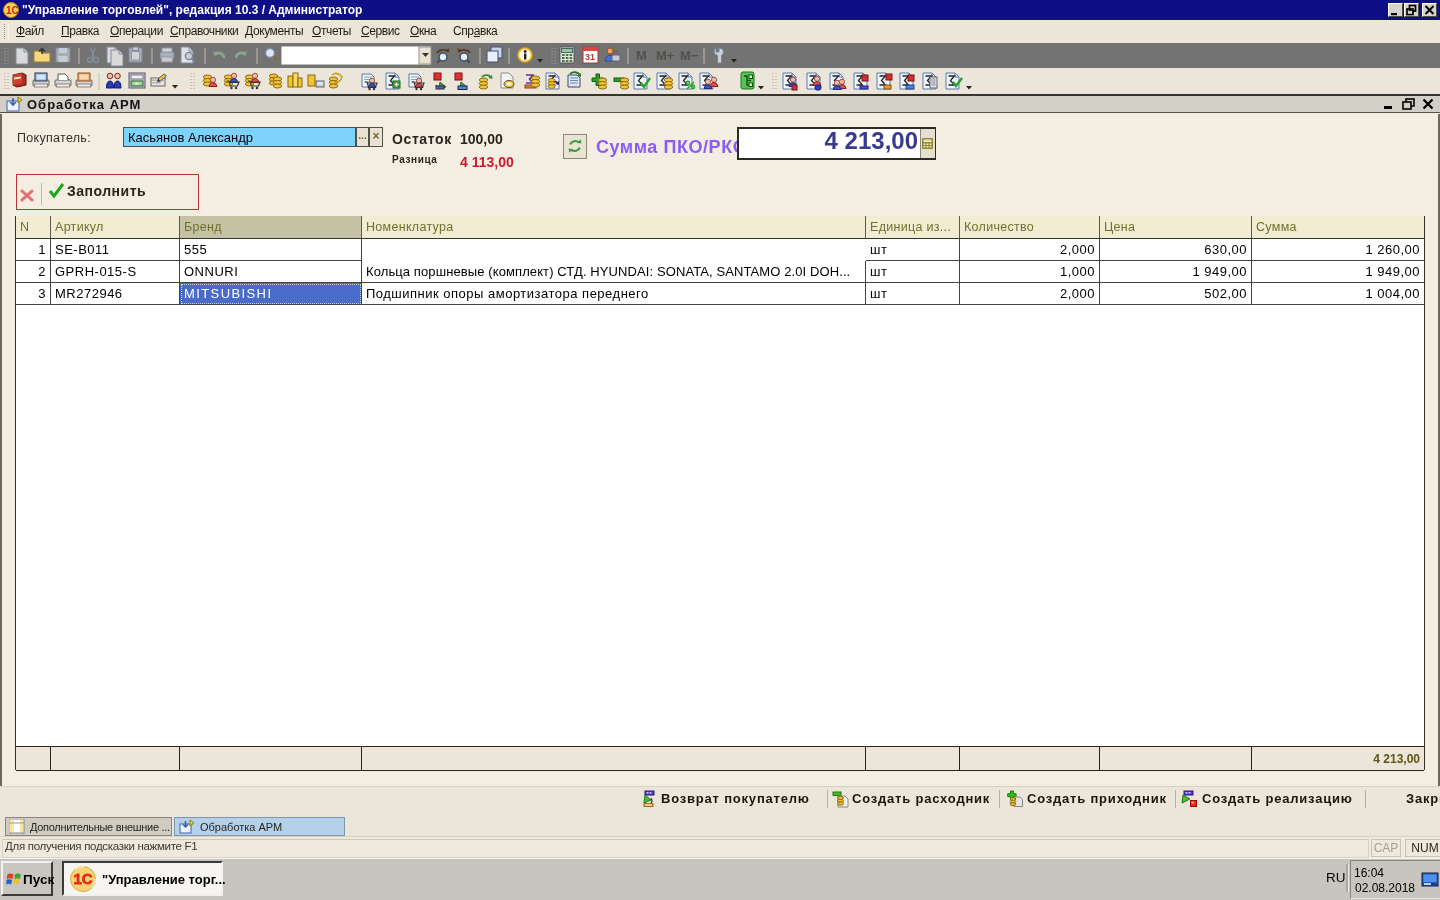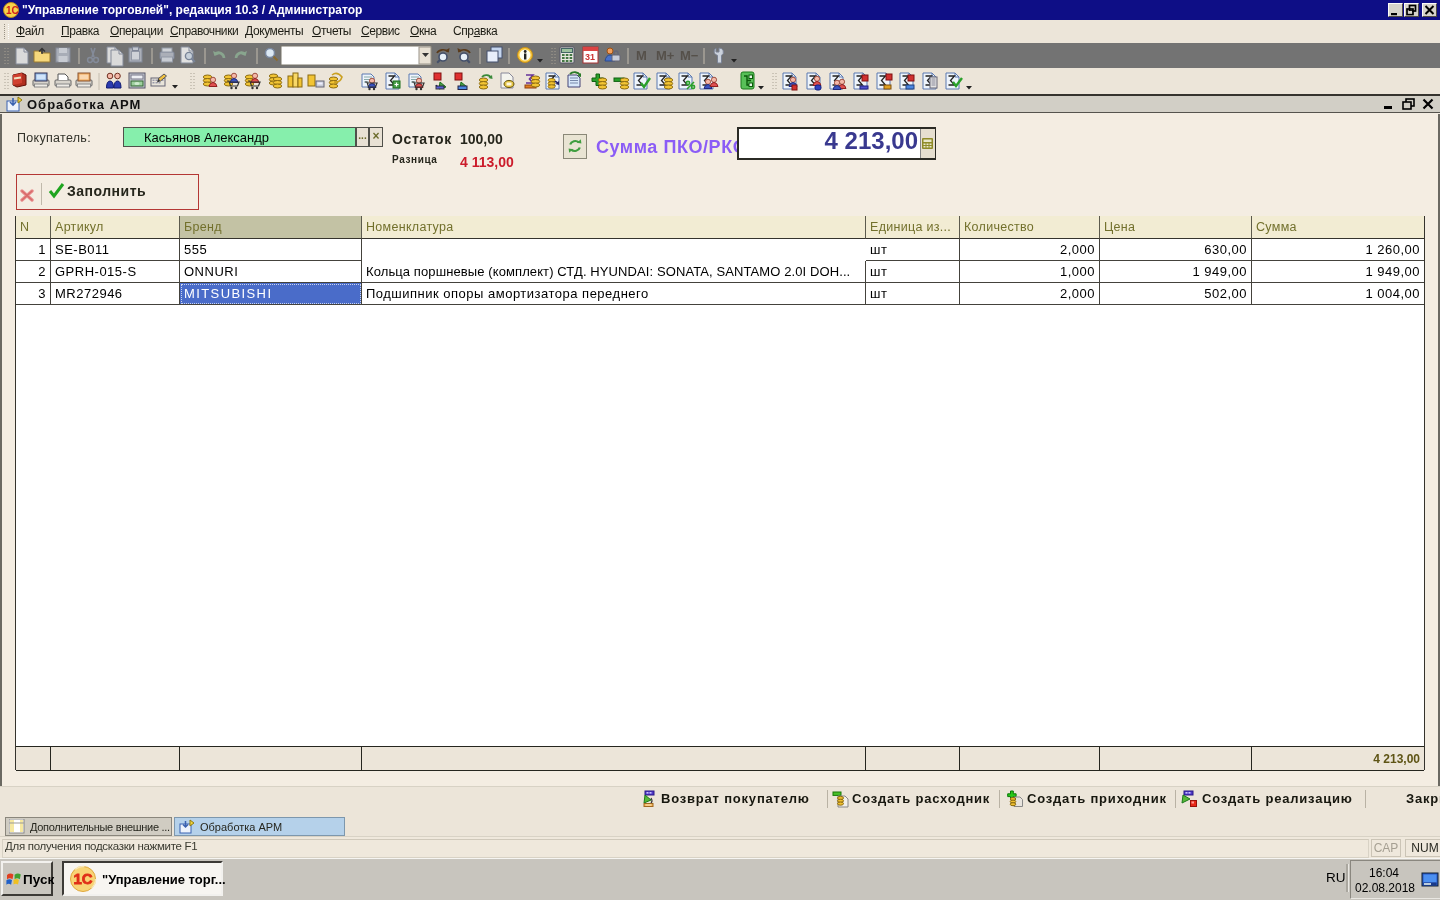--- a/index.html
+++ b/index.html
@@ -17,21 +17,21 @@
 #tb1{left:0;top:43px;width:1440px;height:25px;background:#737373;}
 #tb2{left:0;top:68px;width:1440px;height:26px;background:#ece5d9;}
 
 #mdi-sep{left:0;top:94px;width:1440px;height:2px;background:#35332e;}
 #mdi-title{left:0;top:96px;width:1440px;height:17px;background:#d2cfc6;border-bottom:1px solid #55534d;box-sizing:border-box;}
 #mdi-text{left:27px;top:1px;font-size:13px;font-weight:bold;color:#111;letter-spacing:1px;}
 #form{left:0;top:114px;width:1440px;height:699px;background:#f4ede2;border-left:2px solid #6b6962;border-right:2px solid #6b6962;box-sizing:border-box;}
 label,.lbl{white-space:nowrap;}
 
 #lbl-pok{left:17px;top:131px;font-size:12.5px;letter-spacing:0.3px;color:#33332b;}
-#inp-pok{left:123px;top:127px;width:233px;height:20px;background:#86efac;border:1px solid #50504a;box-sizing:border-box;font-size:13px;color:#000;line-height:19px;padding-left:20px;}
+#inp-pok{left:123px;top:127px;width:233px;height:20px;background:#7dd3fc;border:1px solid #50504a;box-sizing:border-box;font-size:13px;color:#000;line-height:19px;padding-left:4px;}
 #btn-dots{left:356px;top:127px;width:13px;height:20px;background:#e8e1d4;border:1px solid #50504a;box-sizing:border-box;font-size:10px;color:#6b6b2b;text-align:center;line-height:16px;font-weight:bold;}
 #btn-x{left:369px;top:127px;width:14px;height:20px;background:#e8e1d4;border:1px solid #50504a;box-sizing:border-box;font-size:12px;color:#6b6b2b;text-align:center;line-height:17px;font-weight:bold;}
 #lbl-ost{left:392px;top:131px;letter-spacing:0.6px;font-size:14px;font-weight:bold;color:#26261c;}
 #lbl-ost-v{left:460px;top:131px;font-size:14px;font-weight:bold;color:#26261c;}
 #lbl-raz{left:392px;top:154px;letter-spacing:0.6px;font-size:10px;font-weight:bold;color:#26261c;}
 #lbl-raz-v{left:460px;top:154px;font-size:14px;font-weight:bold;color:#cb1b2a;}
 #btn-refresh{left:563px;top:134px;width:24px;height:25px;background:#e9e4d3;border:1px solid #8a8878;box-sizing:border-box;}
 #lbl-summa{left:596px;top:137px;letter-spacing:0.55px;font-size:18px;font-weight:bold;color:#8b5cf6;}
 #big-field{left:737px;top:127px;width:199px;height:33px;background:#fff;border:2px solid #2b2b25;box-sizing:border-box;}
 #big-num{right:522px;top:127px;font-size:24px;font-weight:bold;color:#39398f;}
@@ -716,21 +716,21 @@
       <svg class="abs" style="left:5px;top:2px" width="28" height="28" viewBox="0 0 28 28">
         <circle cx="14" cy="14" r="12.5" fill="#f8d475" stroke="#e0a83c"></circle>
         <circle cx="14" cy="14" r="12.5" fill="none" stroke="#f8e8b8" stroke-width="1.5" stroke-dasharray="10 40"></circle>
         <text x="4.5" y="19" font-size="15" font-weight="bold" fill="#e03018" font-family="Liberation Sans" stroke="#e03018" stroke-width="0.8">1С</text>
       </svg>
       <div class="abs" style="left:38px;top:9px;font-size:13px;font-weight:bold;color:#000;white-space:nowrap;">"Управление торг...</div>
     </div>
     <div class="abs" id="tray-ru">RU</div>
     <div class="abs" id="tray-sep"></div>
     <div class="abs" id="traybox">
-      <div class="abs" style="left:3px;top:5px;width:60px;text-align:center;font-size:12px;color:#000;">16:04</div>
+      <div class="abs" style="left:3px;top:5px;width:60px;text-align:left;font-size:12px;color:#000;">16:04</div>
       <div class="abs" style="left:0px;top:20px;width:68px;text-align:center;font-size:12px;color:#000;">02.08.2018</div>
       <svg class="abs" style="left:70px;top:11px" width="18" height="16" viewBox="0 0 18 16">
         <rect x="1" y="1" width="16" height="13" fill="#2858c8" stroke="#123"></rect>
         <rect x="2.5" y="2.5" width="13" height="8" fill="#4c90f0"></rect>
         <path d="M2.5 10.5 h13 v3 h-13 z" fill="#1a3a88"></path>
         <rect x="3" y="11" width="7" height="2" fill="#bcd"></rect>
       </svg>
     </div>
   </div>
 

